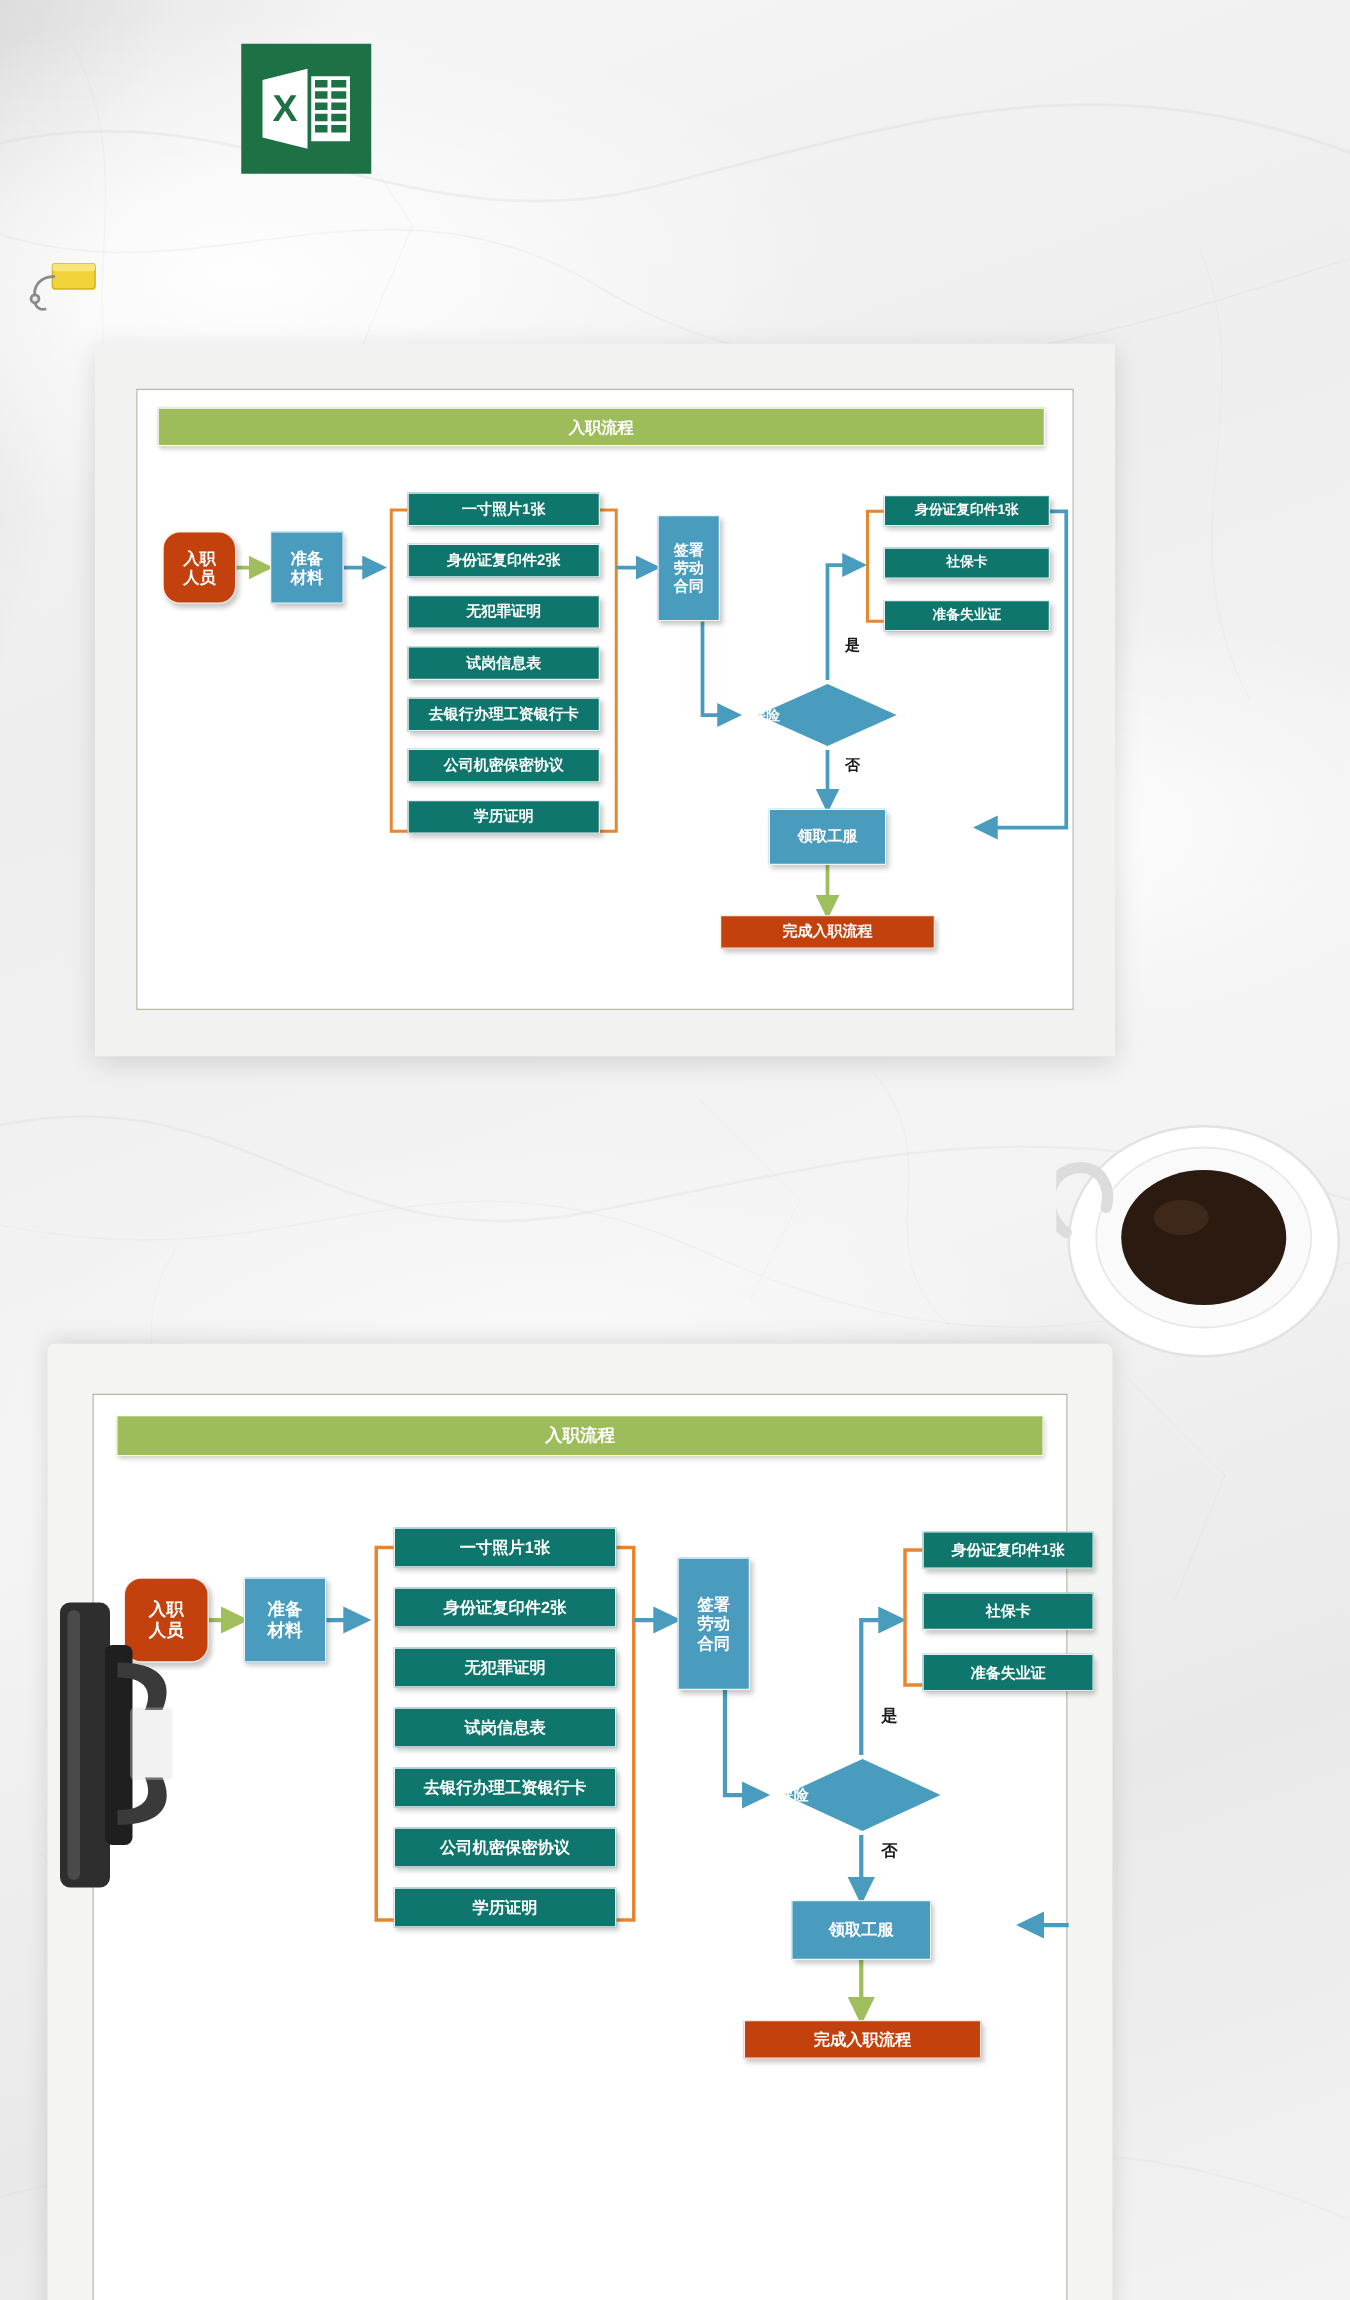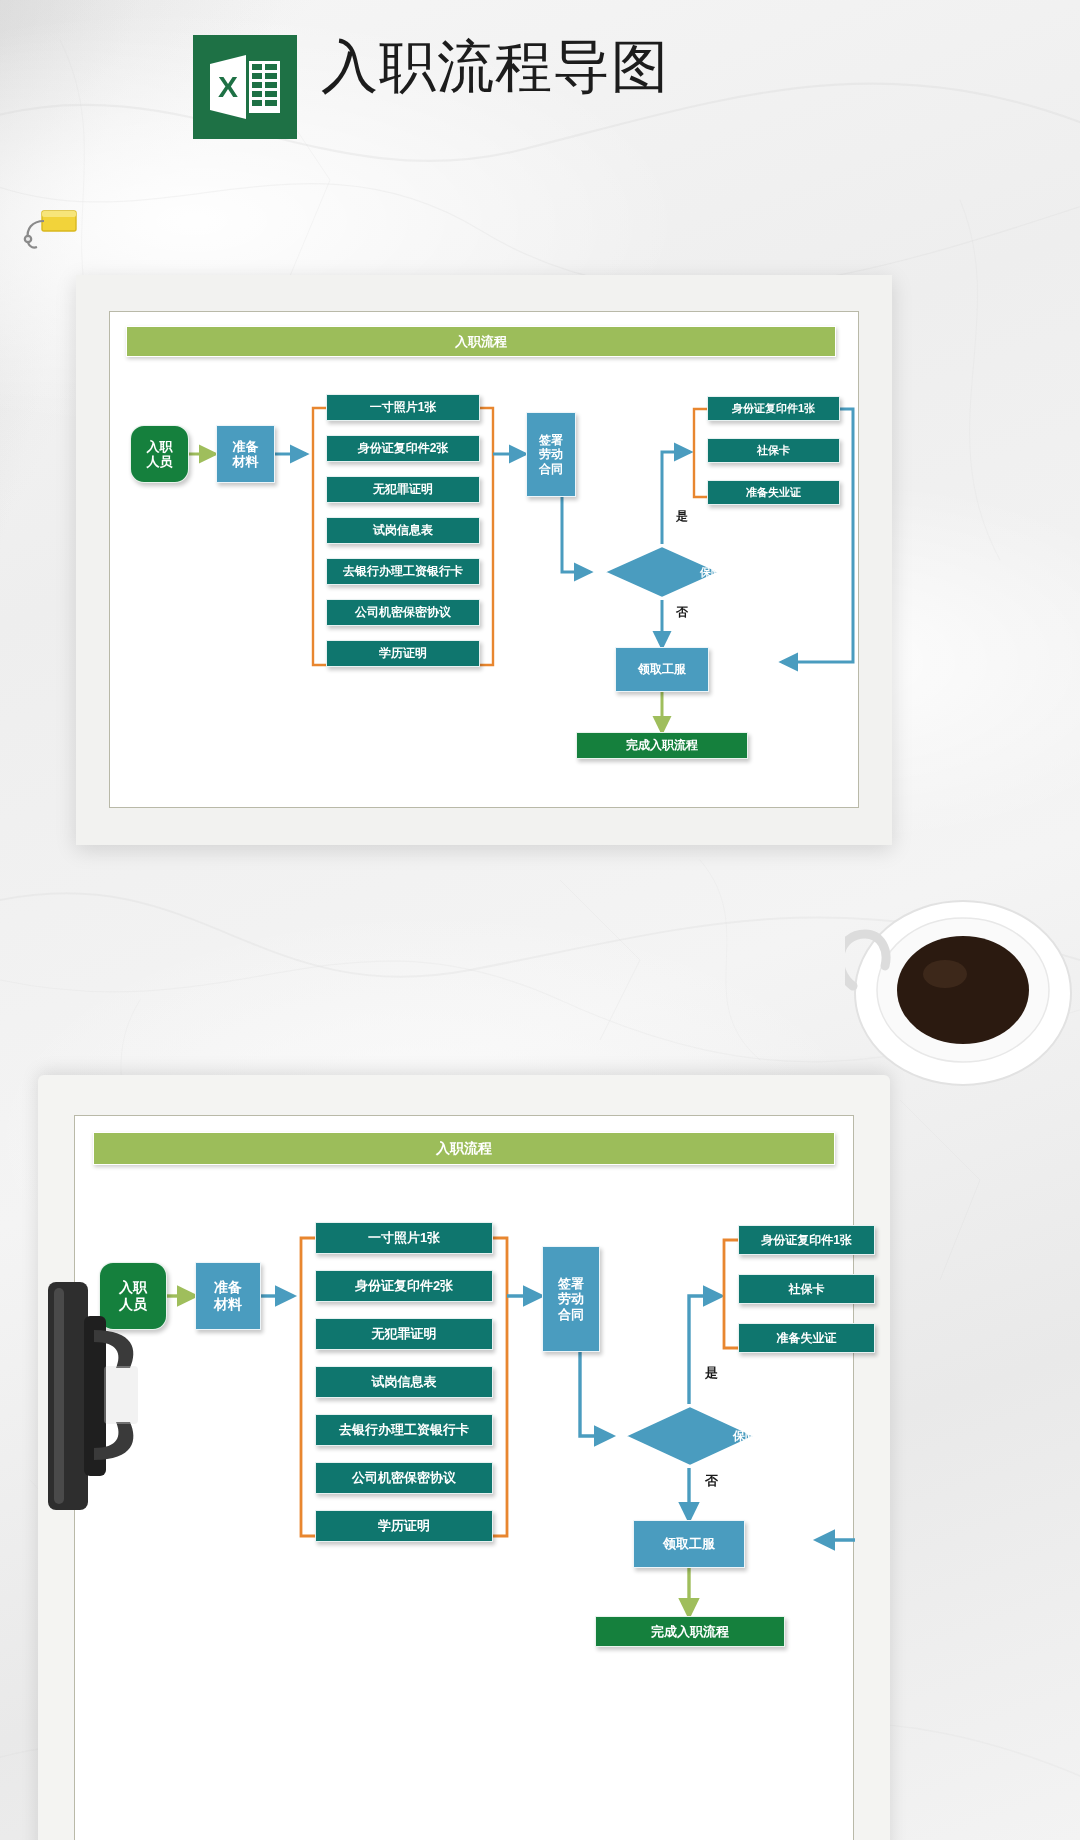--- a/index.html
+++ b/index.html
@@ -72,30 +72,30 @@
   .fc { position: absolute; inset: 0; }
   .fc svg { position: absolute; left: 0; top: 0; }
 
   .node {
     position: absolute; display: flex; align-items: center; justify-content: center;
     text-align: center; color: #ffffff; font-weight: bold;
     box-shadow: 2px 3px 4px rgba(0,0,0,.22);
     border: 1px solid rgba(255,255,255,.9);
     line-height: 1.18;
   }
-  .n-green  { background: #15803d; }
+  .n-green  { background: #c2410c; }
   .n-blue   { background: #4a9cbf; }
   .n-orange { background: #0f766e; }
   .n-round  { border-radius: 14px; }
   .banner   { background: #9cbd5a; border: 1px solid #ffffff; color:#fff; font-weight: bold;
               box-shadow: 1px 2px 4px rgba(0,0,0,.20); }
   .branch-label { position: absolute; color: #1a1a1a; font-weight: bold; }
   .diamond-wrap { position: absolute; }
   .diamond-wrap .dlabel {
-    position: absolute; inset: 0; display: flex; align-items: center; justify-content: flex-end;
+    position: absolute; inset: 0; display: flex; align-items: center; justify-content: flex-start;
     color: #fff; font-weight: bold;
   }
 </style>
 </head>
 <body>
 
 <svg class="marble-veins" width="1080" height="1840" viewBox="0 0 1080 1840" preserveAspectRatio="none">
   <g stroke="#cfcfcf" fill="none" stroke-linecap="round">
     <path d="M-20 120 C 180 60, 320 200, 520 150 S 880 40, 1100 130" stroke-width="2.2" opacity=".45"></path>
     <path d="M-20 180 C 150 250, 300 120, 480 230 S 860 280, 1100 200" stroke-width="1.3" opacity=".35"></path>
@@ -132,21 +132,20 @@
         <rect x="50" y="38" width="10" height="6"></rect>
         <rect x="63" y="38" width="12" height="6"></rect>
         <rect x="50" y="47" width="10" height="6"></rect>
         <rect x="63" y="47" width="12" height="6"></rect>
         <rect x="50" y="56" width="10" height="6"></rect>
         <rect x="63" y="56" width="12" height="6"></rect>
       </g>
     </svg>
   </div>
   <div class="header-text">
-    <div class="main-title">入职流程导图</div>
   </div>
 </div>
 
 <svg class="clip" viewBox="0 0 62 52">
   <rect x="24" y="6" width="34" height="20" rx="2" fill="#f2d33a" stroke="#d9b81e" stroke-width="1.4"></rect>
   <rect x="24" y="6" width="34" height="6" rx="2" fill="#f7e57a"></rect>
   <g fill="none" stroke="#8a8a8a" stroke-width="2.2">
     <path d="M26 16 C 14 16, 8 24, 10 34"></path>
     <path d="M10 34 C 9 40, 14 44, 19 42"></path>
     <circle cx="10" cy="34" r="3.2" fill="#e9e9e9"></circle>

